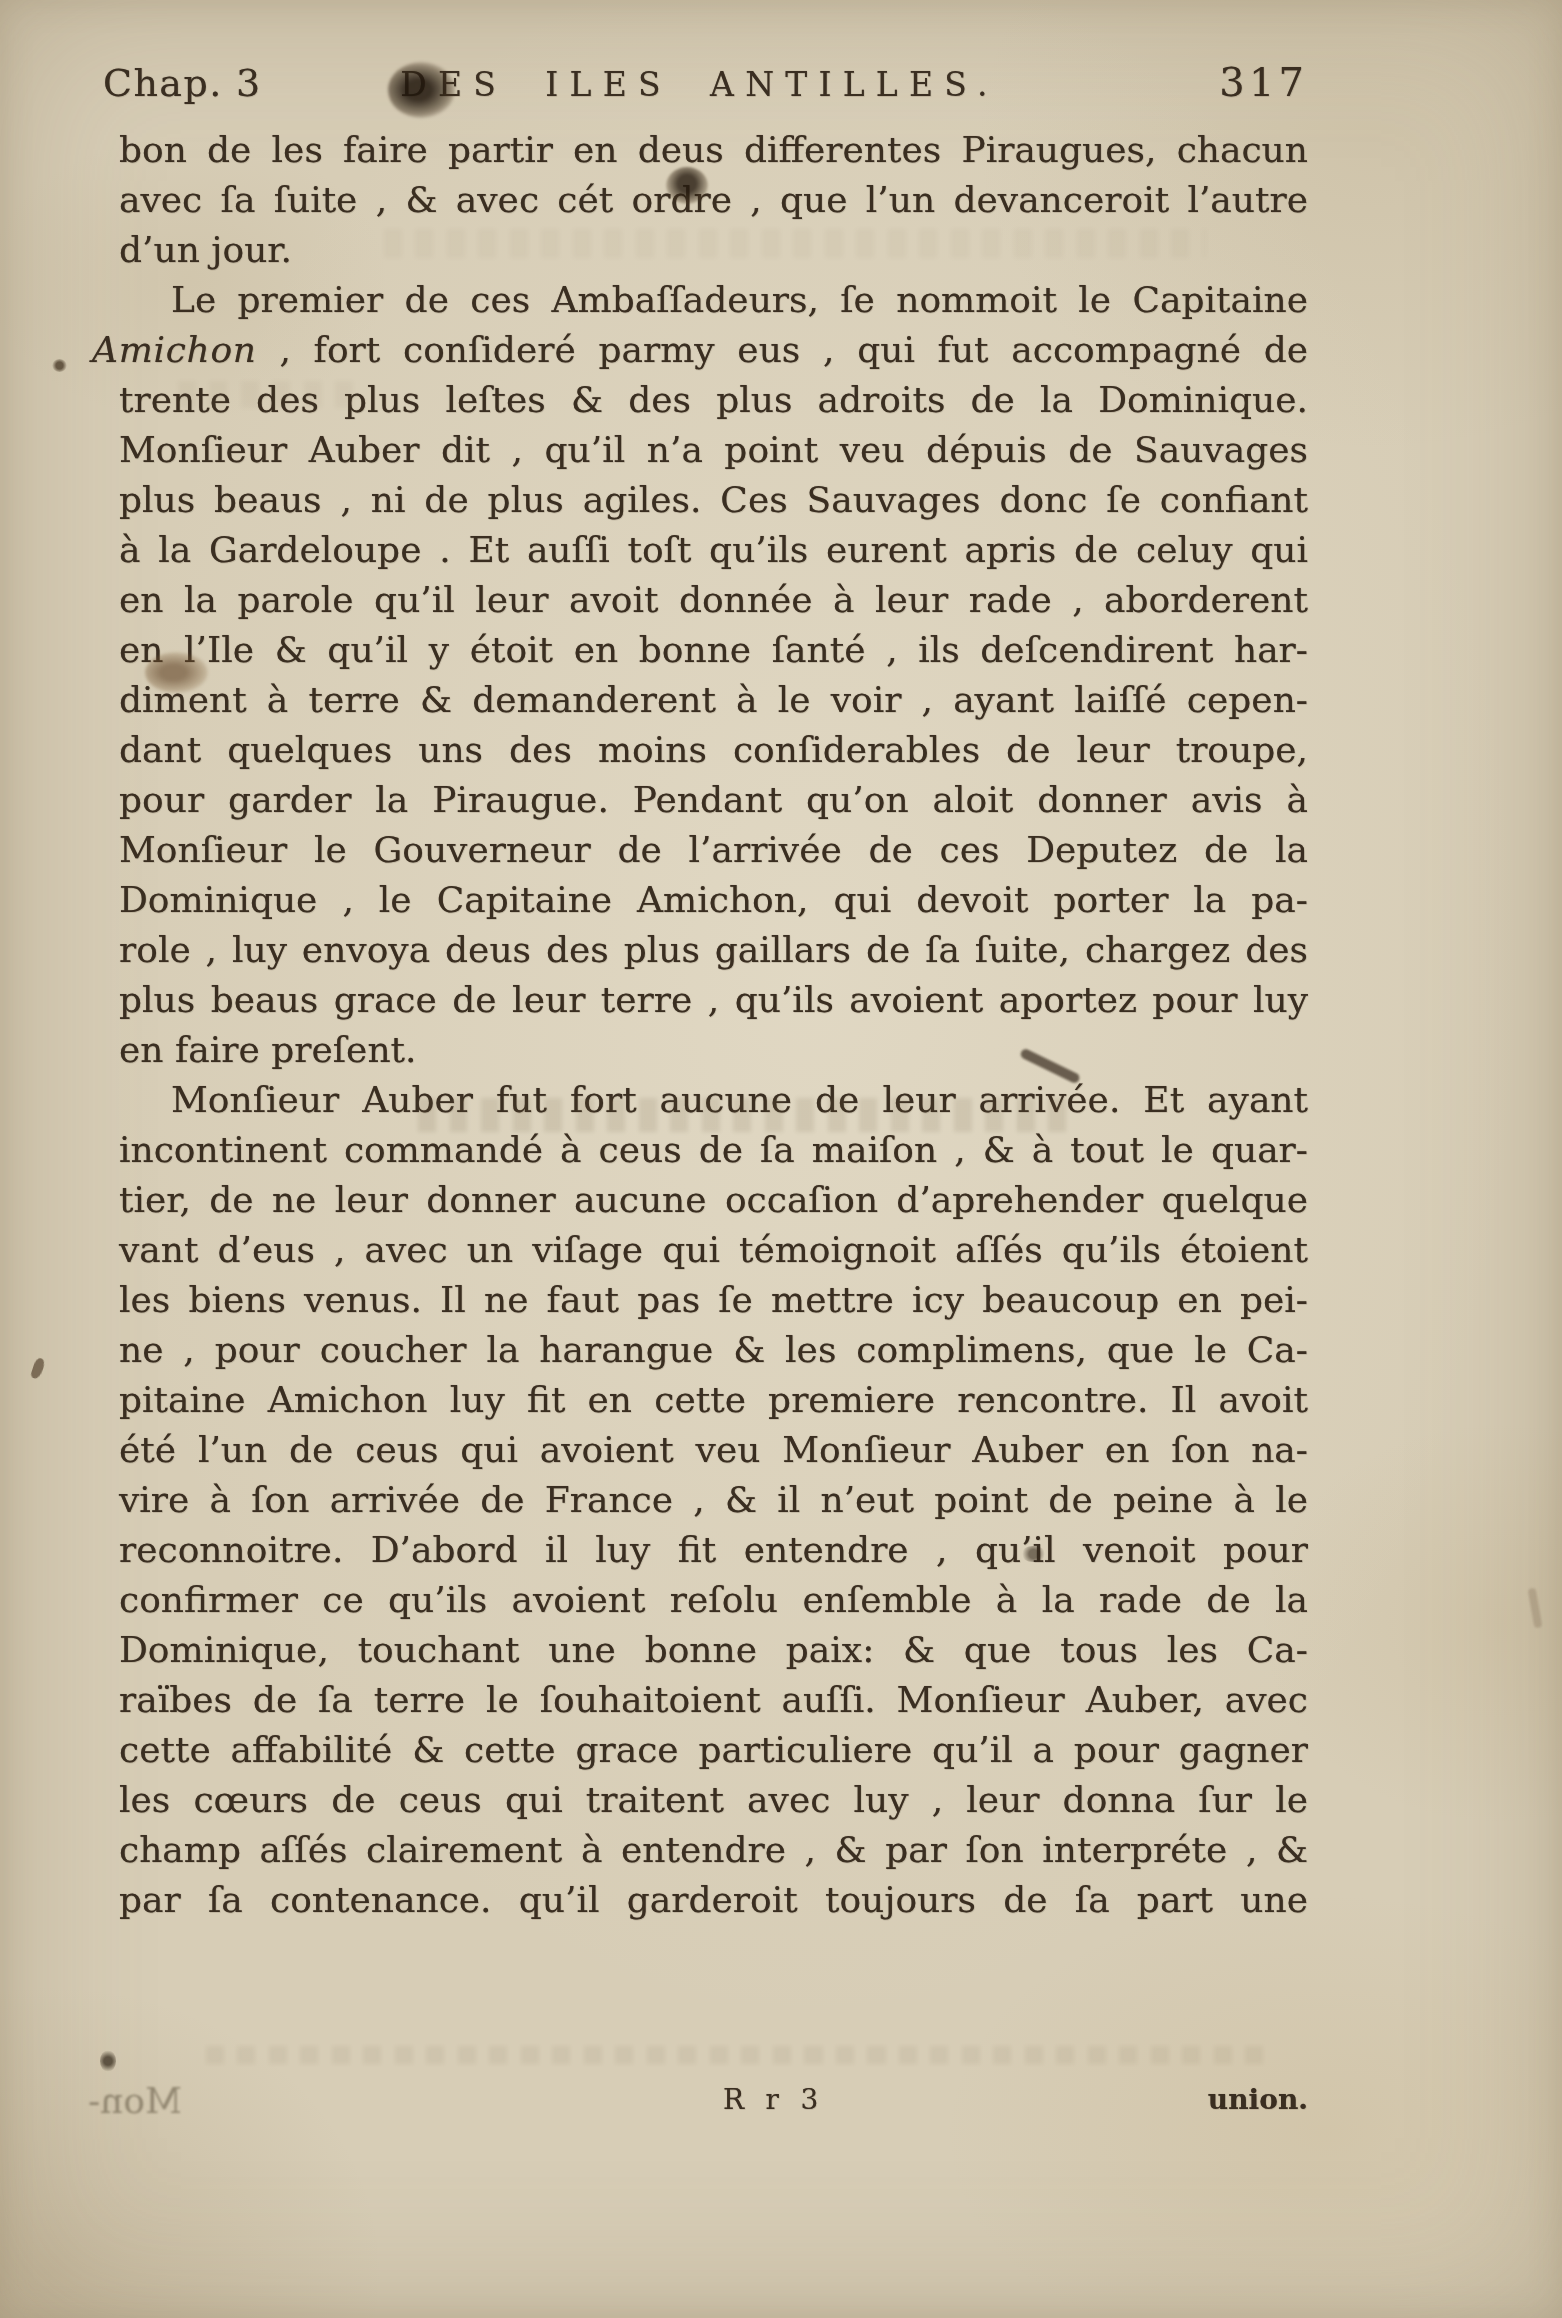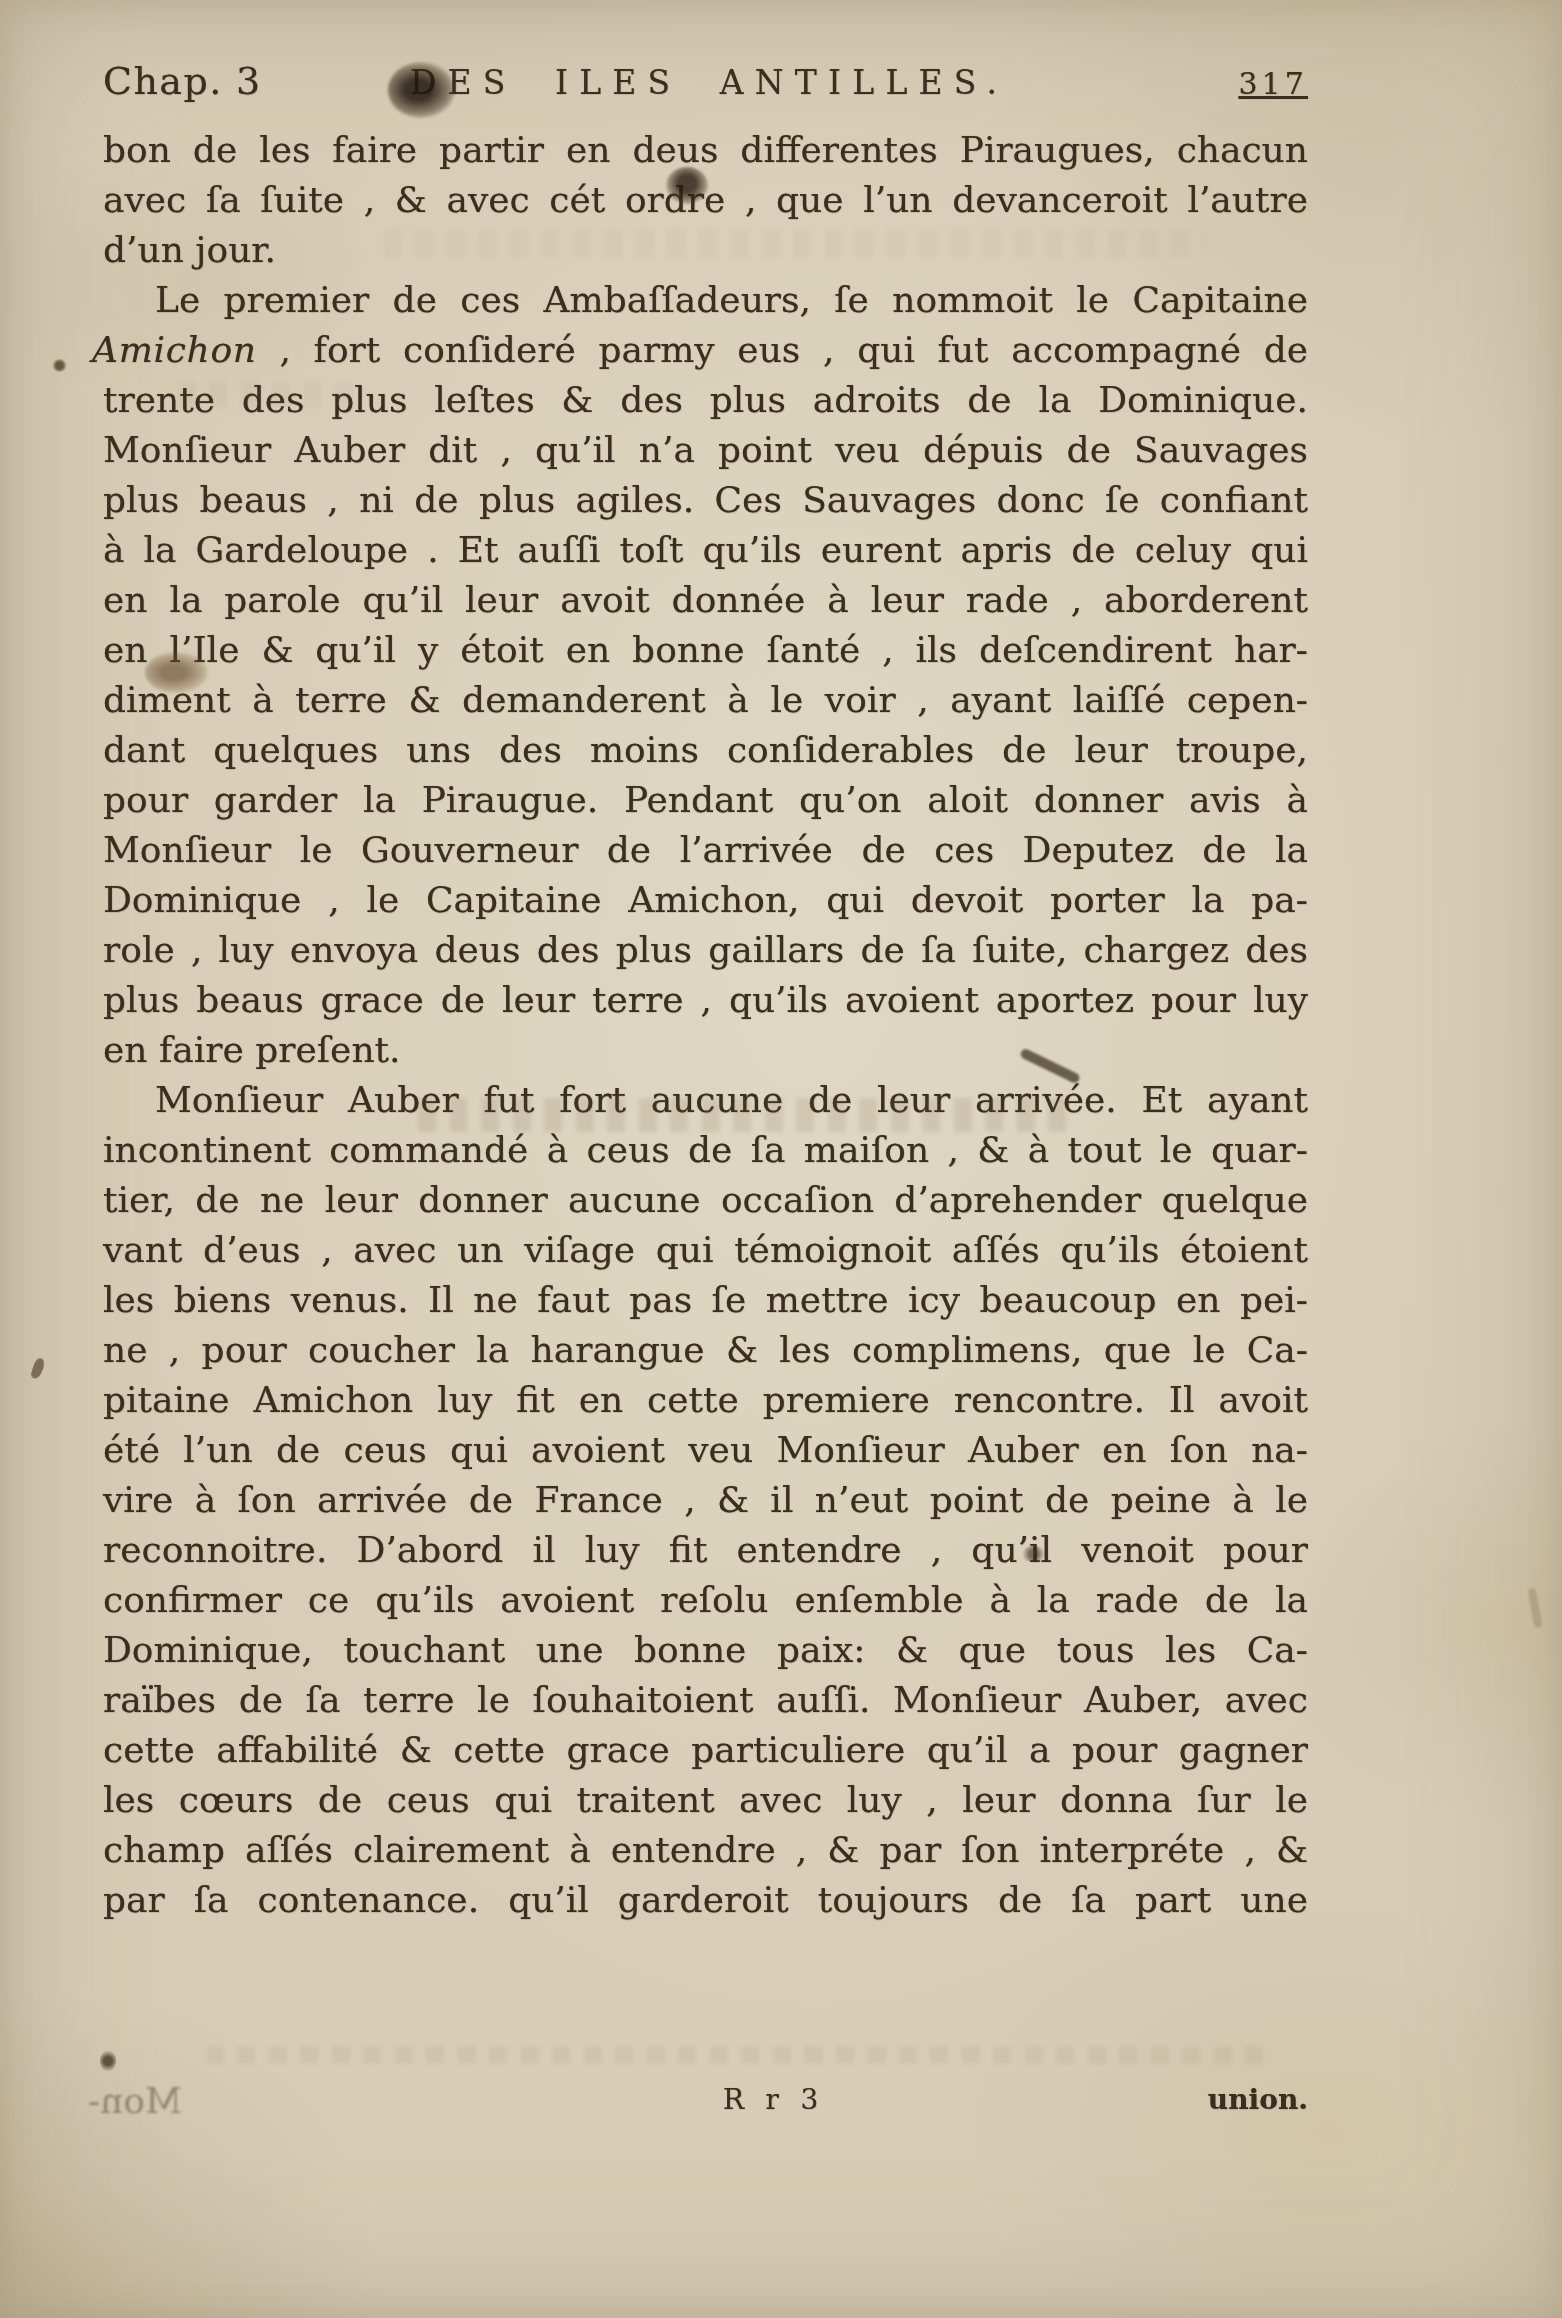--- a/index.html
+++ b/index.html
@@ -24,27 +24,27 @@
   .header{
     position:absolute; left:103px; top:59px; width:1205px; height:55px;
     display:flex; align-items:baseline;gap:24px;
   }
   .chap{ font-size:38px; letter-spacing:1.4px; white-space:nowrap;}
   .title{
     flex:1; text-align:center; font-size:33px;
     letter-spacing:.34em; word-spacing:.5em; white-space:nowrap;
     margin-right:82px;
   }
-  .pageno{ font-size:30px; letter-spacing:4.1px; white-space:nowrap;text-decoration:underline;}
+  .pageno{ font-size:40px; letter-spacing:4.1px; white-space:nowrap;}
 
   .textblock{ position:absolute; left:103px; top:125px; width:1205px; }
   .line{
     height:50px; line-height:50px; font-size:36px;
     text-align:justify; text-align-last:justify;
-    white-space:nowrap; overflow:visible;
+    white-space:nowrap; overflow:visible;margin-left:16px;
   }
   .line.indent{ padding-left:52px; }
   .line.nojust{ text-align:left; text-align-last:left; }
   .line .it{ font-style:italic; letter-spacing:0.7px; }
   .line.hang{ margin-left:-11px; }
 
   .sigline{ position:absolute; left:103px; top:2083px; width:1205px; height:62px; font-size:28px; }
   .sig{ position:absolute; left:620px; word-spacing:.35em; letter-spacing:1.4px;}
   .catch{ position:absolute; right:0;font-weight:bold; }
 

